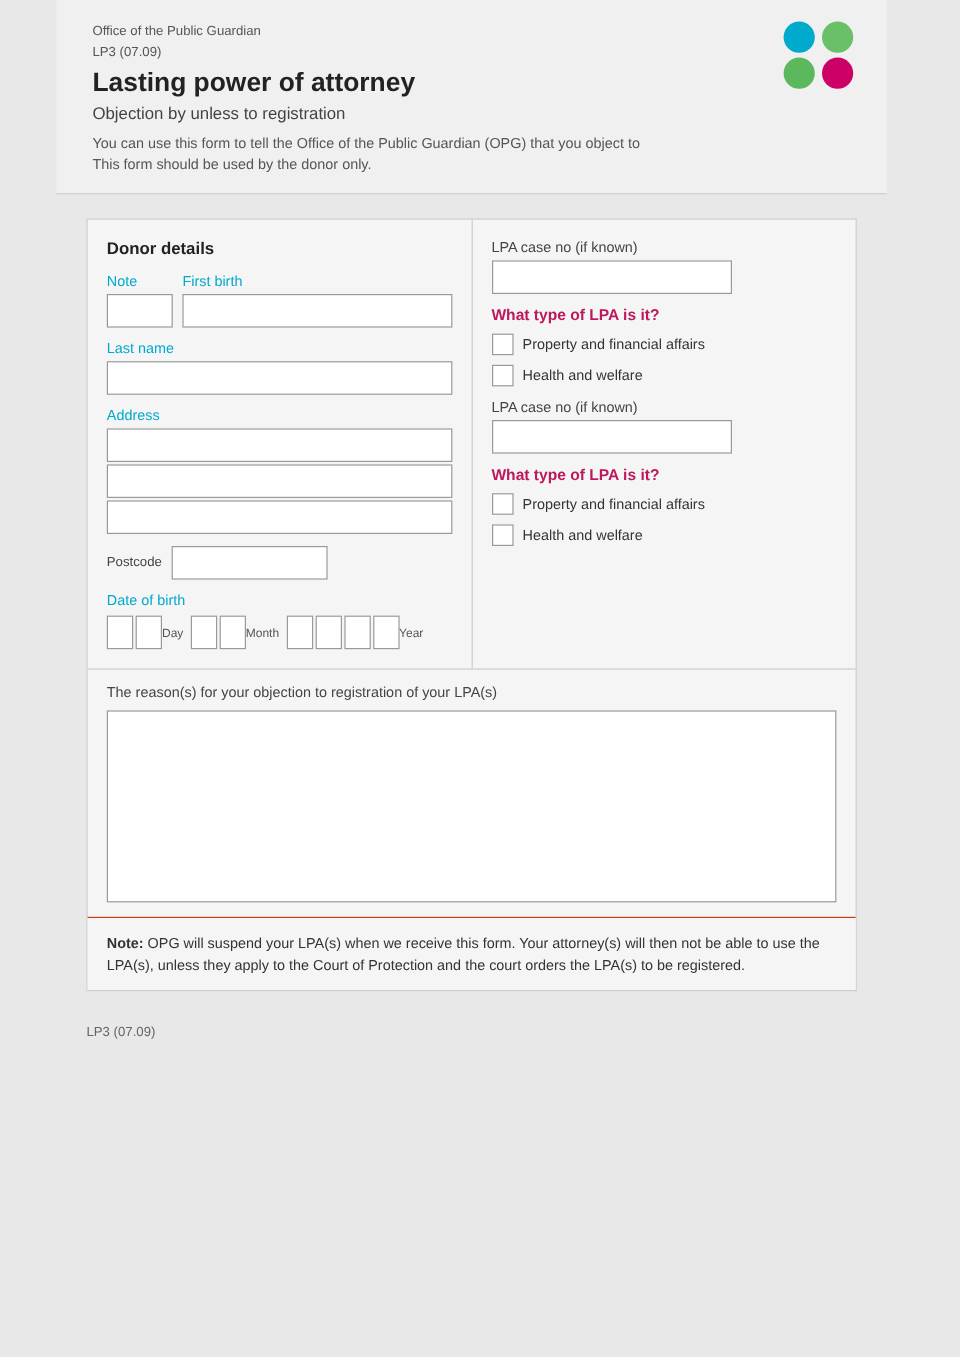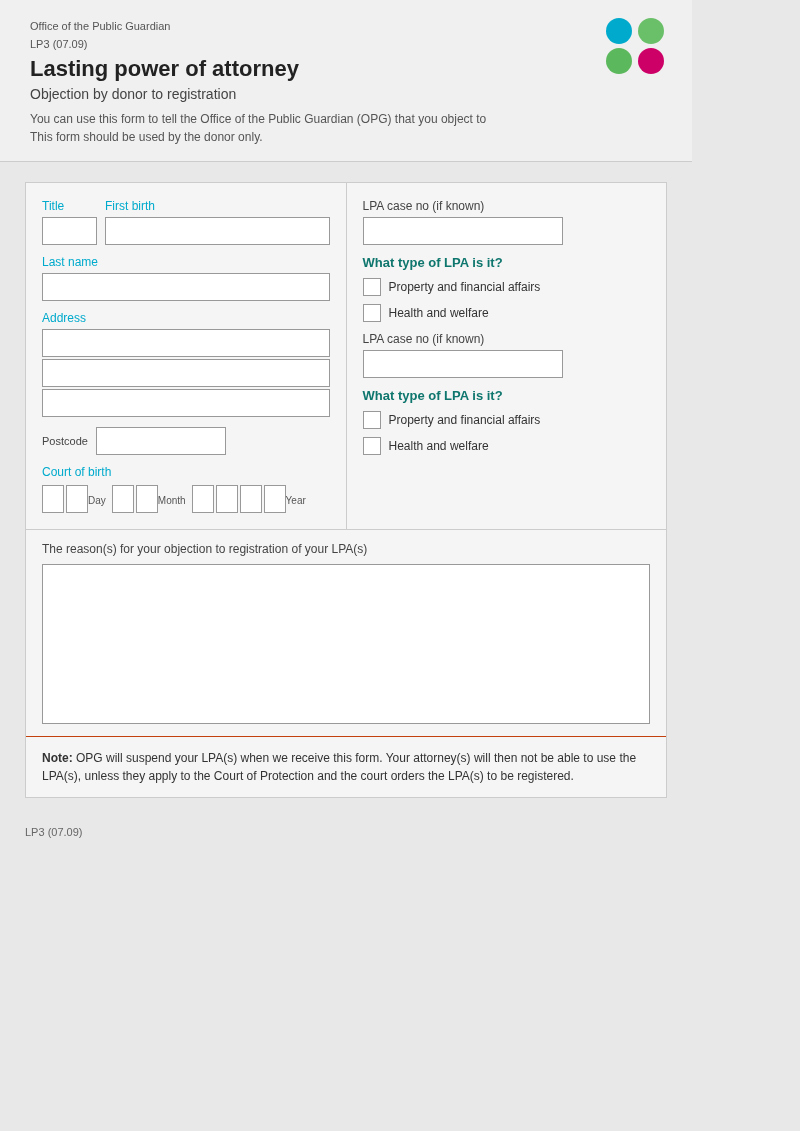--- a/index.html
+++ b/index.html
@@ -9,20 +9,21 @@
       background: #e8e8e8;
       width: 800px;
       min-height: 1131px;
       color: #222;
     }
 
     .page-wrapper {
       width: 692px;
       background: #e8e8e8;
       padding: 0;
+      margin-left: 47px;
     }
 
     
     .header-area {
       background: #f0f0f0;
       padding: 20px 30px 15px 30px;
       position: relative;
       border-bottom: 1px solid #ccc;
     }
 
@@ -223,21 +224,21 @@
       font-size: 12px;
       color: #444;
       margin-bottom: 4px;
       display: block;
     }
 
     .lpa-type-title {
       font-weight: bold;
       font-size: 13px;
       margin: 10px 0 8px 0;
-      color: #0f766e;
+      color: #be185d;
     }
 
     .checkbox-row {
       display: flex;
       align-items: center;
       gap: 8px;
       margin-bottom: 8px;
     }
 
     .checkbox-box {
@@ -316,34 +317,35 @@
         <div class="logo-row">
           <div class="logo-dot dot-green2"></div>
           <div class="logo-dot dot-pink"></div>
         </div>
       </div>
     </div>
 
     <div class="header-meta">Office of the Public Guardian</div>
     <div class="header-meta">LP3 (07.09)</div>
     <div class="header-title">Lasting power of attorney</div>
-    <div class="header-subtitle">Objection by donor to registration</div>
+    <div class="header-subtitle">Objection by unless to registration</div>
     <div class="header-desc">You can use this form to tell the Office of the Public Guardian (OPG) that you object to</div>
     <div class="header-desc">This form should be used by the donor only.</div>
   </div>
 
   <div class="form-container">
 
     <div class="two-col">
 
       <div class="col-left">
+        <div class="section-title">Donor details</div>
 
         <div class="field-row">
           <div>
-            <span class="field-label">Title</span>
+            <span class="field-label">Note</span>
             <input class="input-sm" type="text" style="">
           </div>
           <div style="flex:1">
             <span class="field-label">First birth</span>
             <input class="input-md" type="text" style="">
           </div>
         </div>
 
         <div style="margin-bottom:10px">
           <span class="field-label">Last name</span>
@@ -358,21 +360,21 @@
             <input class="input-lg" type="text" style="">
           </div>
         </div>
 
         <div class="postcode-row">
           <span class="postcode-label">Postcode</span>
           <input class="postcode-input" type="text" style="">
         </div>
 
         <div class="dob-section">
-          <label class="field-label">Court of birth</label>
+          <label class="field-label">Date of birth</label>
           <div class="dob-fields">
 
             <div class="dob-group">
               <div class="dob-boxes">
                 <div class="dob-box"></div>
                 <div class="dob-box"></div>
               </div>
               <span class="dob-sub">Day</span>
             </div>
 

